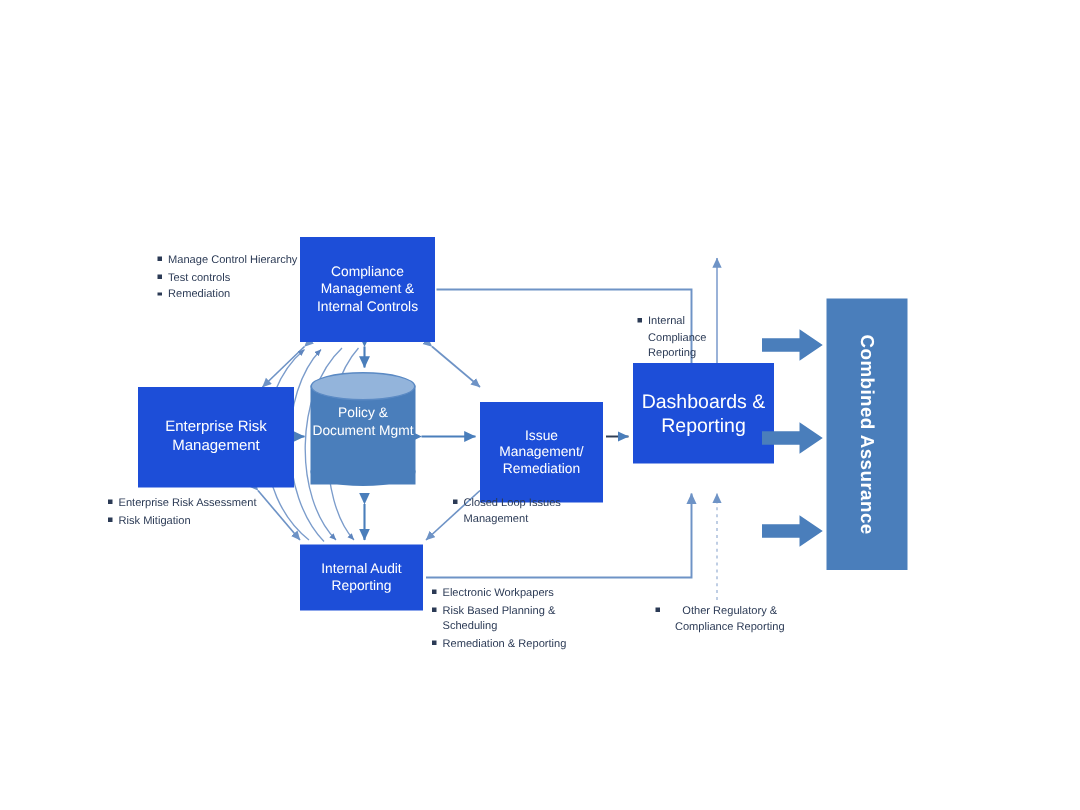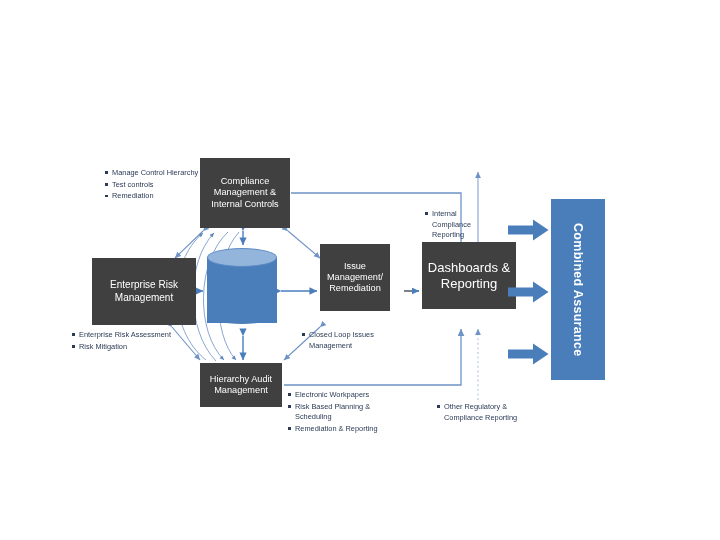--- a/index.html
+++ b/index.html
@@ -5,34 +5,34 @@
   html,body{margin:0;padding:0;}
   body{
     width:720px;height:540px;background:#ffffff;
     font-family:"Liberation Sans", sans-serif;
     overflow:hidden;
   }
   #canvas{position:relative;width:720px;height:540px;background:#fff;}
 
   .node{
     position:absolute;
-    background:#404040;
+    background:#1d4ed8;
     color:#ffffff;
     display:flex;align-items:center;justify-content:center;
     text-align:center;
     line-height:1.22;
     box-sizing:border-box;
     z-index:4;
   }
   .node-text{display:block;padding:0 3px;}
 
   
   #node-compliance{left:200px;top:158px;width:90px;height:70px;font-size:9.2px;}
   #node-erm{left:92px;top:258px;width:104px;height:67px;font-size:10px;}
-  #node-issue{left:320px;top:244px;width:70px;height:67px;font-size:9.2px;}
+  #node-issue{left:320px;top:268px;width:82px;height:67px;font-size:9.2px;}
   #node-dash{left:422px;top:242px;width:94px;height:67px;font-size:13px;}
   #node-audit{left:200px;top:363px;width:82px;height:44px;font-size:9.2px;}
 
   
   #cylinder{
     position:absolute;left:207px;top:248px;width:70px;height:84px;z-index:5;
   }
   #cylinder .cyl-body{
     position:absolute;left:0;top:9px;width:70px;height:66px;
     background:#4A7EBB;
@@ -78,21 +78,21 @@
   .note li:before{
     content:"";position:absolute;left:0;top:3.2px;
     width:2.6px;height:2.6px;background:#2B3A55;
   }
   #note-control{left:105px;top:168px;width:95px;}
   #note-erm{left:72px;top:330px;width:120px;}
   #note-email{left:434px;top:147px;width:92px;}
   #note-federated{left:425px;top:209px;width:70px;}
   #note-closed{left:302px;top:330px;width:95px;}
   #note-audit{left:288px;top:390px;width:120px;}
-  #note-other{left:437px;top:402px;width:92px;}
+  #note-other{left:437px;top:402px;width:92px;text-align:center;}
 
   svg.lines{position:absolute;left:0;top:0;width:720px;height:540px;z-index:2;}
 </style>
 </head>
 <body>
 
 <div id="canvas">
 
   <svg class="lines" viewBox="0 0 720 540" xmlns="http://www.w3.org/2000/svg">
     <defs>
@@ -169,27 +169,28 @@
 
   <div class="node" id="node-issue">
     <span class="node-text">Issue Management/ Remediation</span>
   </div>
 
   <div class="node" id="node-dash">
     <span class="node-text">Dashboards &amp; Reporting</span>
   </div>
 
   <div class="node" id="node-audit">
-    <span class="node-text">Hierarchy Audit Management</span>
+    <span class="node-text">Internal Audit Reporting</span>
   </div>
 
   <div id="cylinder">
     <div class="cyl-bottom"></div>
     <div class="cyl-body"></div>
     <div class="cyl-top"></div>
+    <div class="cyl-label">Policy &amp; Document Mgmt</div>
   </div>
 
   <svg class="block-arrow" id="arrow-top" viewBox="0 0 41 22" xmlns="http://www.w3.org/2000/svg">
     <path d="M0,6.5 L25,6.5 L25,0.5 L40.5,11 L25,21.5 L25,15.5 L0,15.5 z" fill="#4A7EBB"></path>
   </svg>
   <svg class="block-arrow" id="arrow-mid" viewBox="0 0 41 22" xmlns="http://www.w3.org/2000/svg">
     <path d="M0,6.5 L25,6.5 L25,0.5 L40.5,11 L25,21.5 L25,15.5 L0,15.5 z" fill="#4A7EBB"></path>
   </svg>
   <svg class="block-arrow" id="arrow-bot" viewBox="0 0 41 22" xmlns="http://www.w3.org/2000/svg">
     <path d="M0,6.5 L25,6.5 L25,0.5 L40.5,11 L25,21.5 L25,15.5 L0,15.5 z" fill="#4A7EBB"></path>

